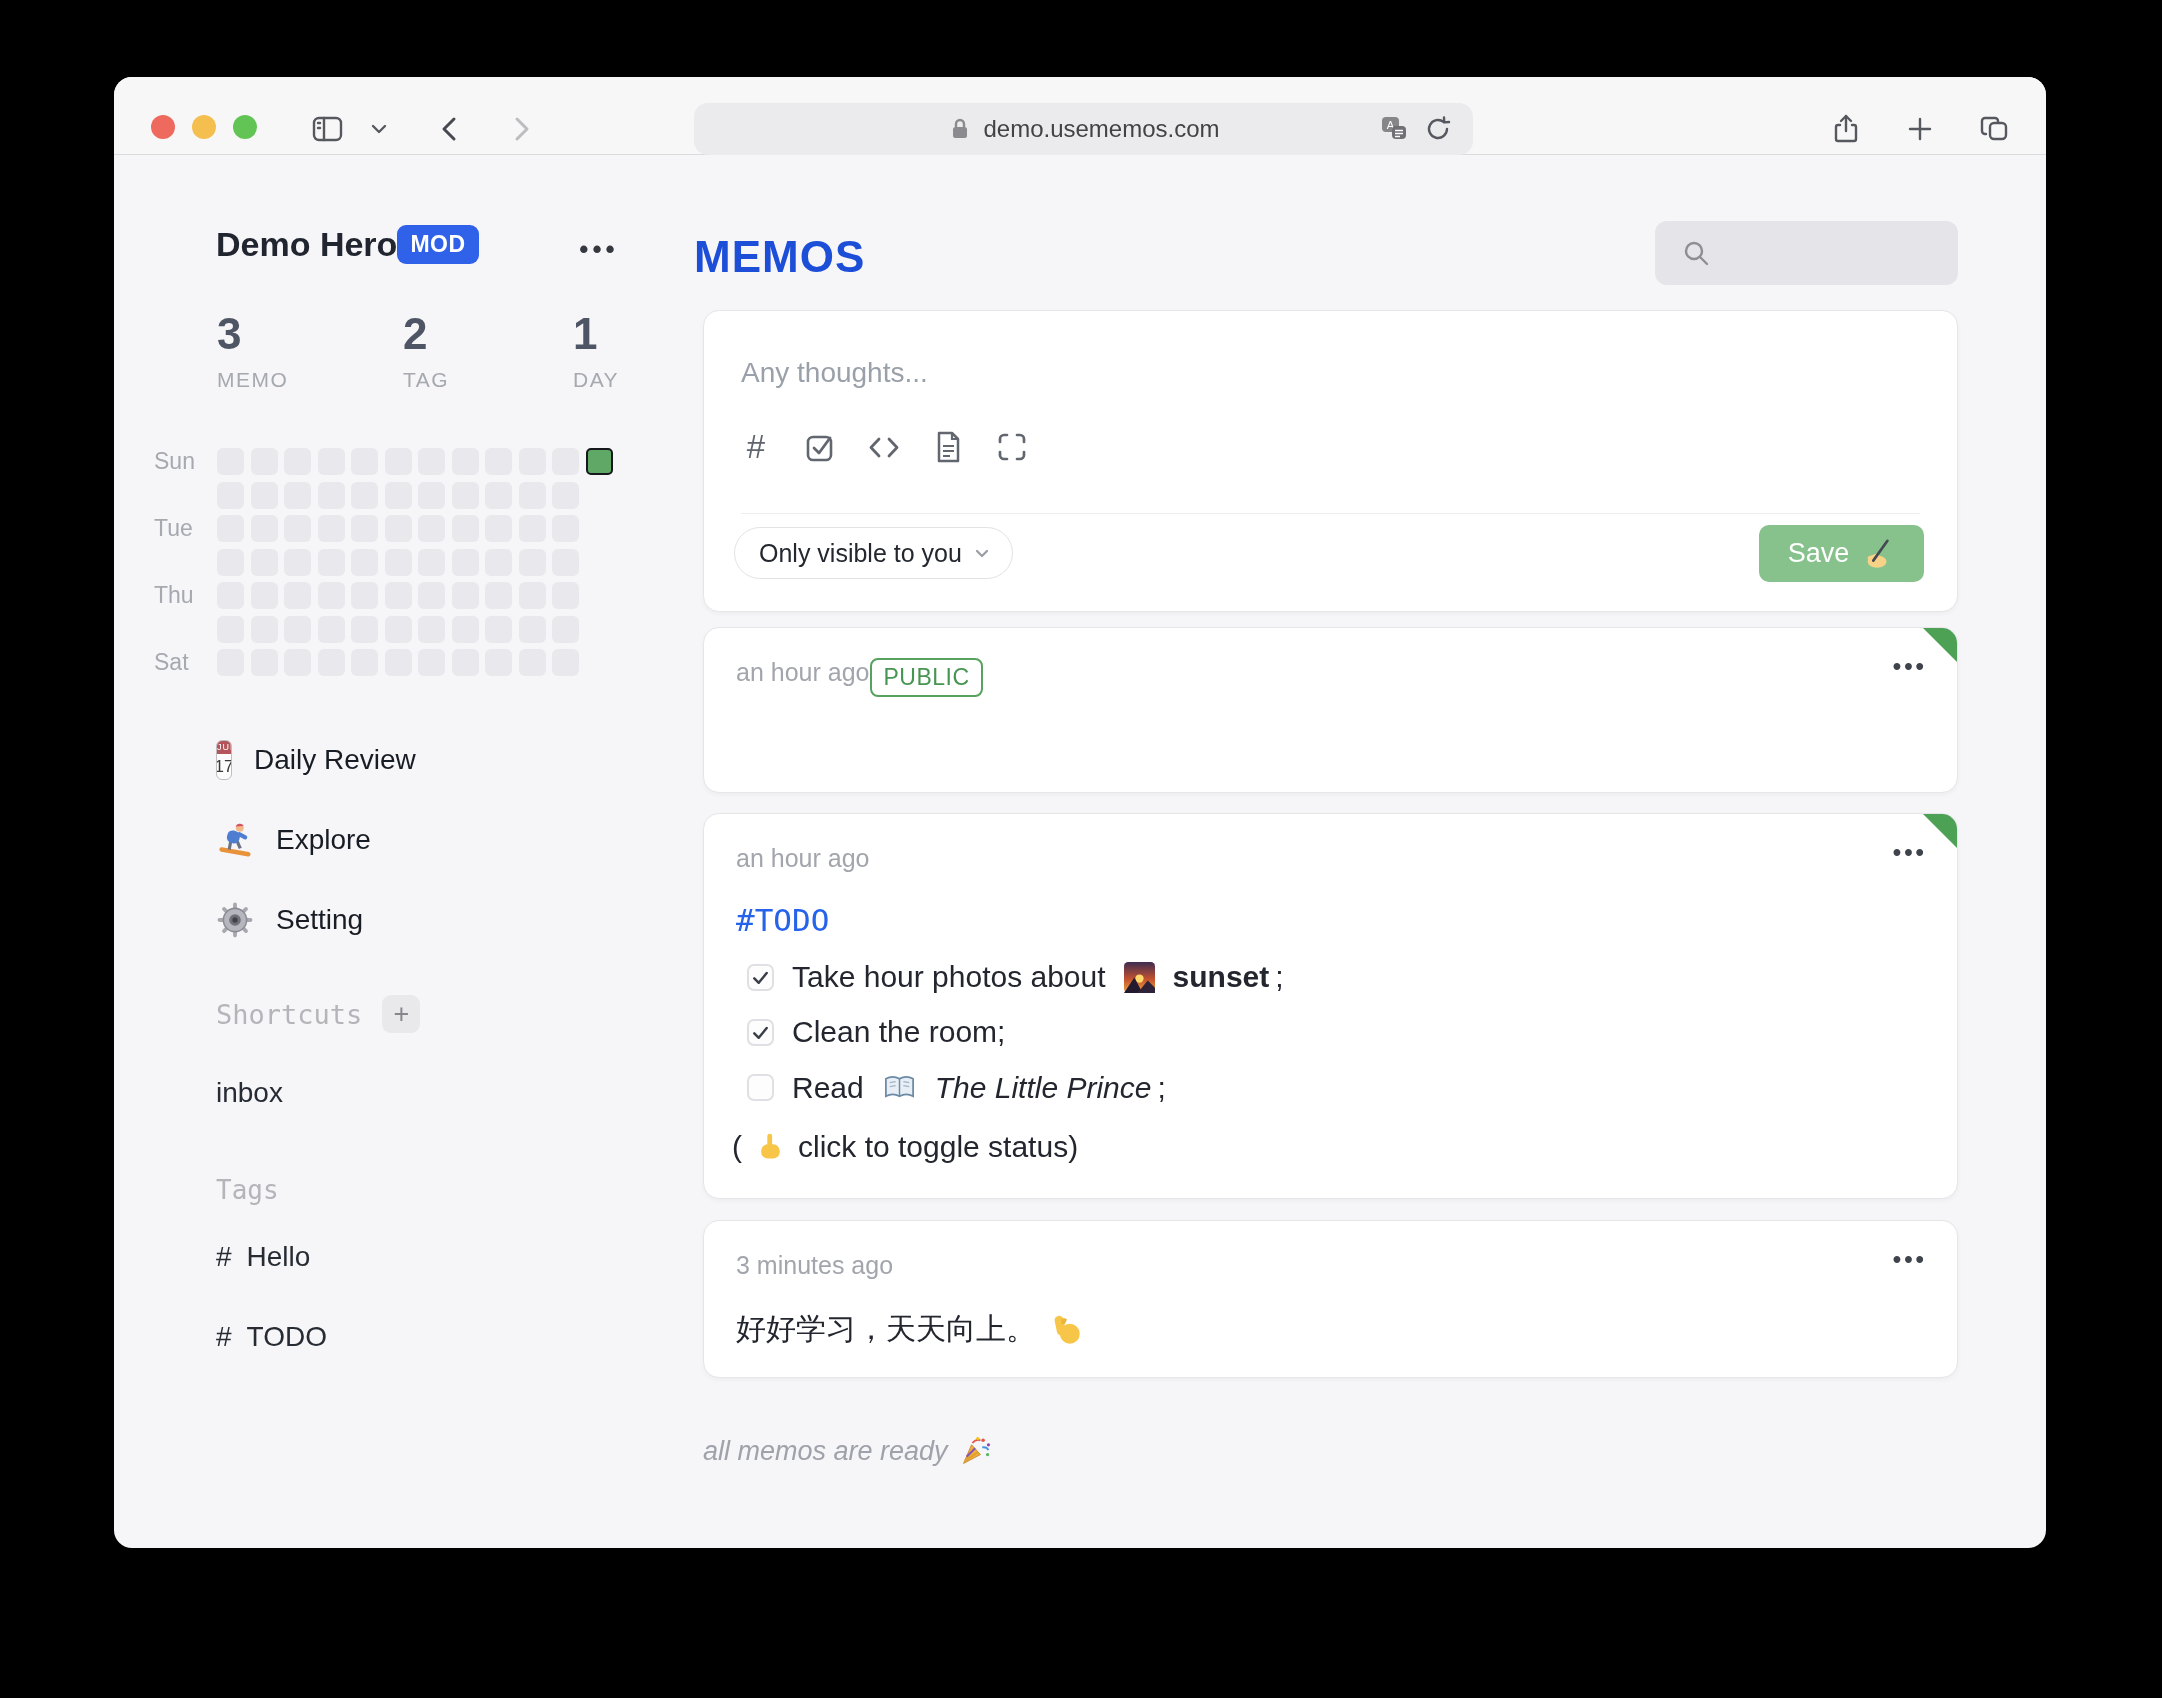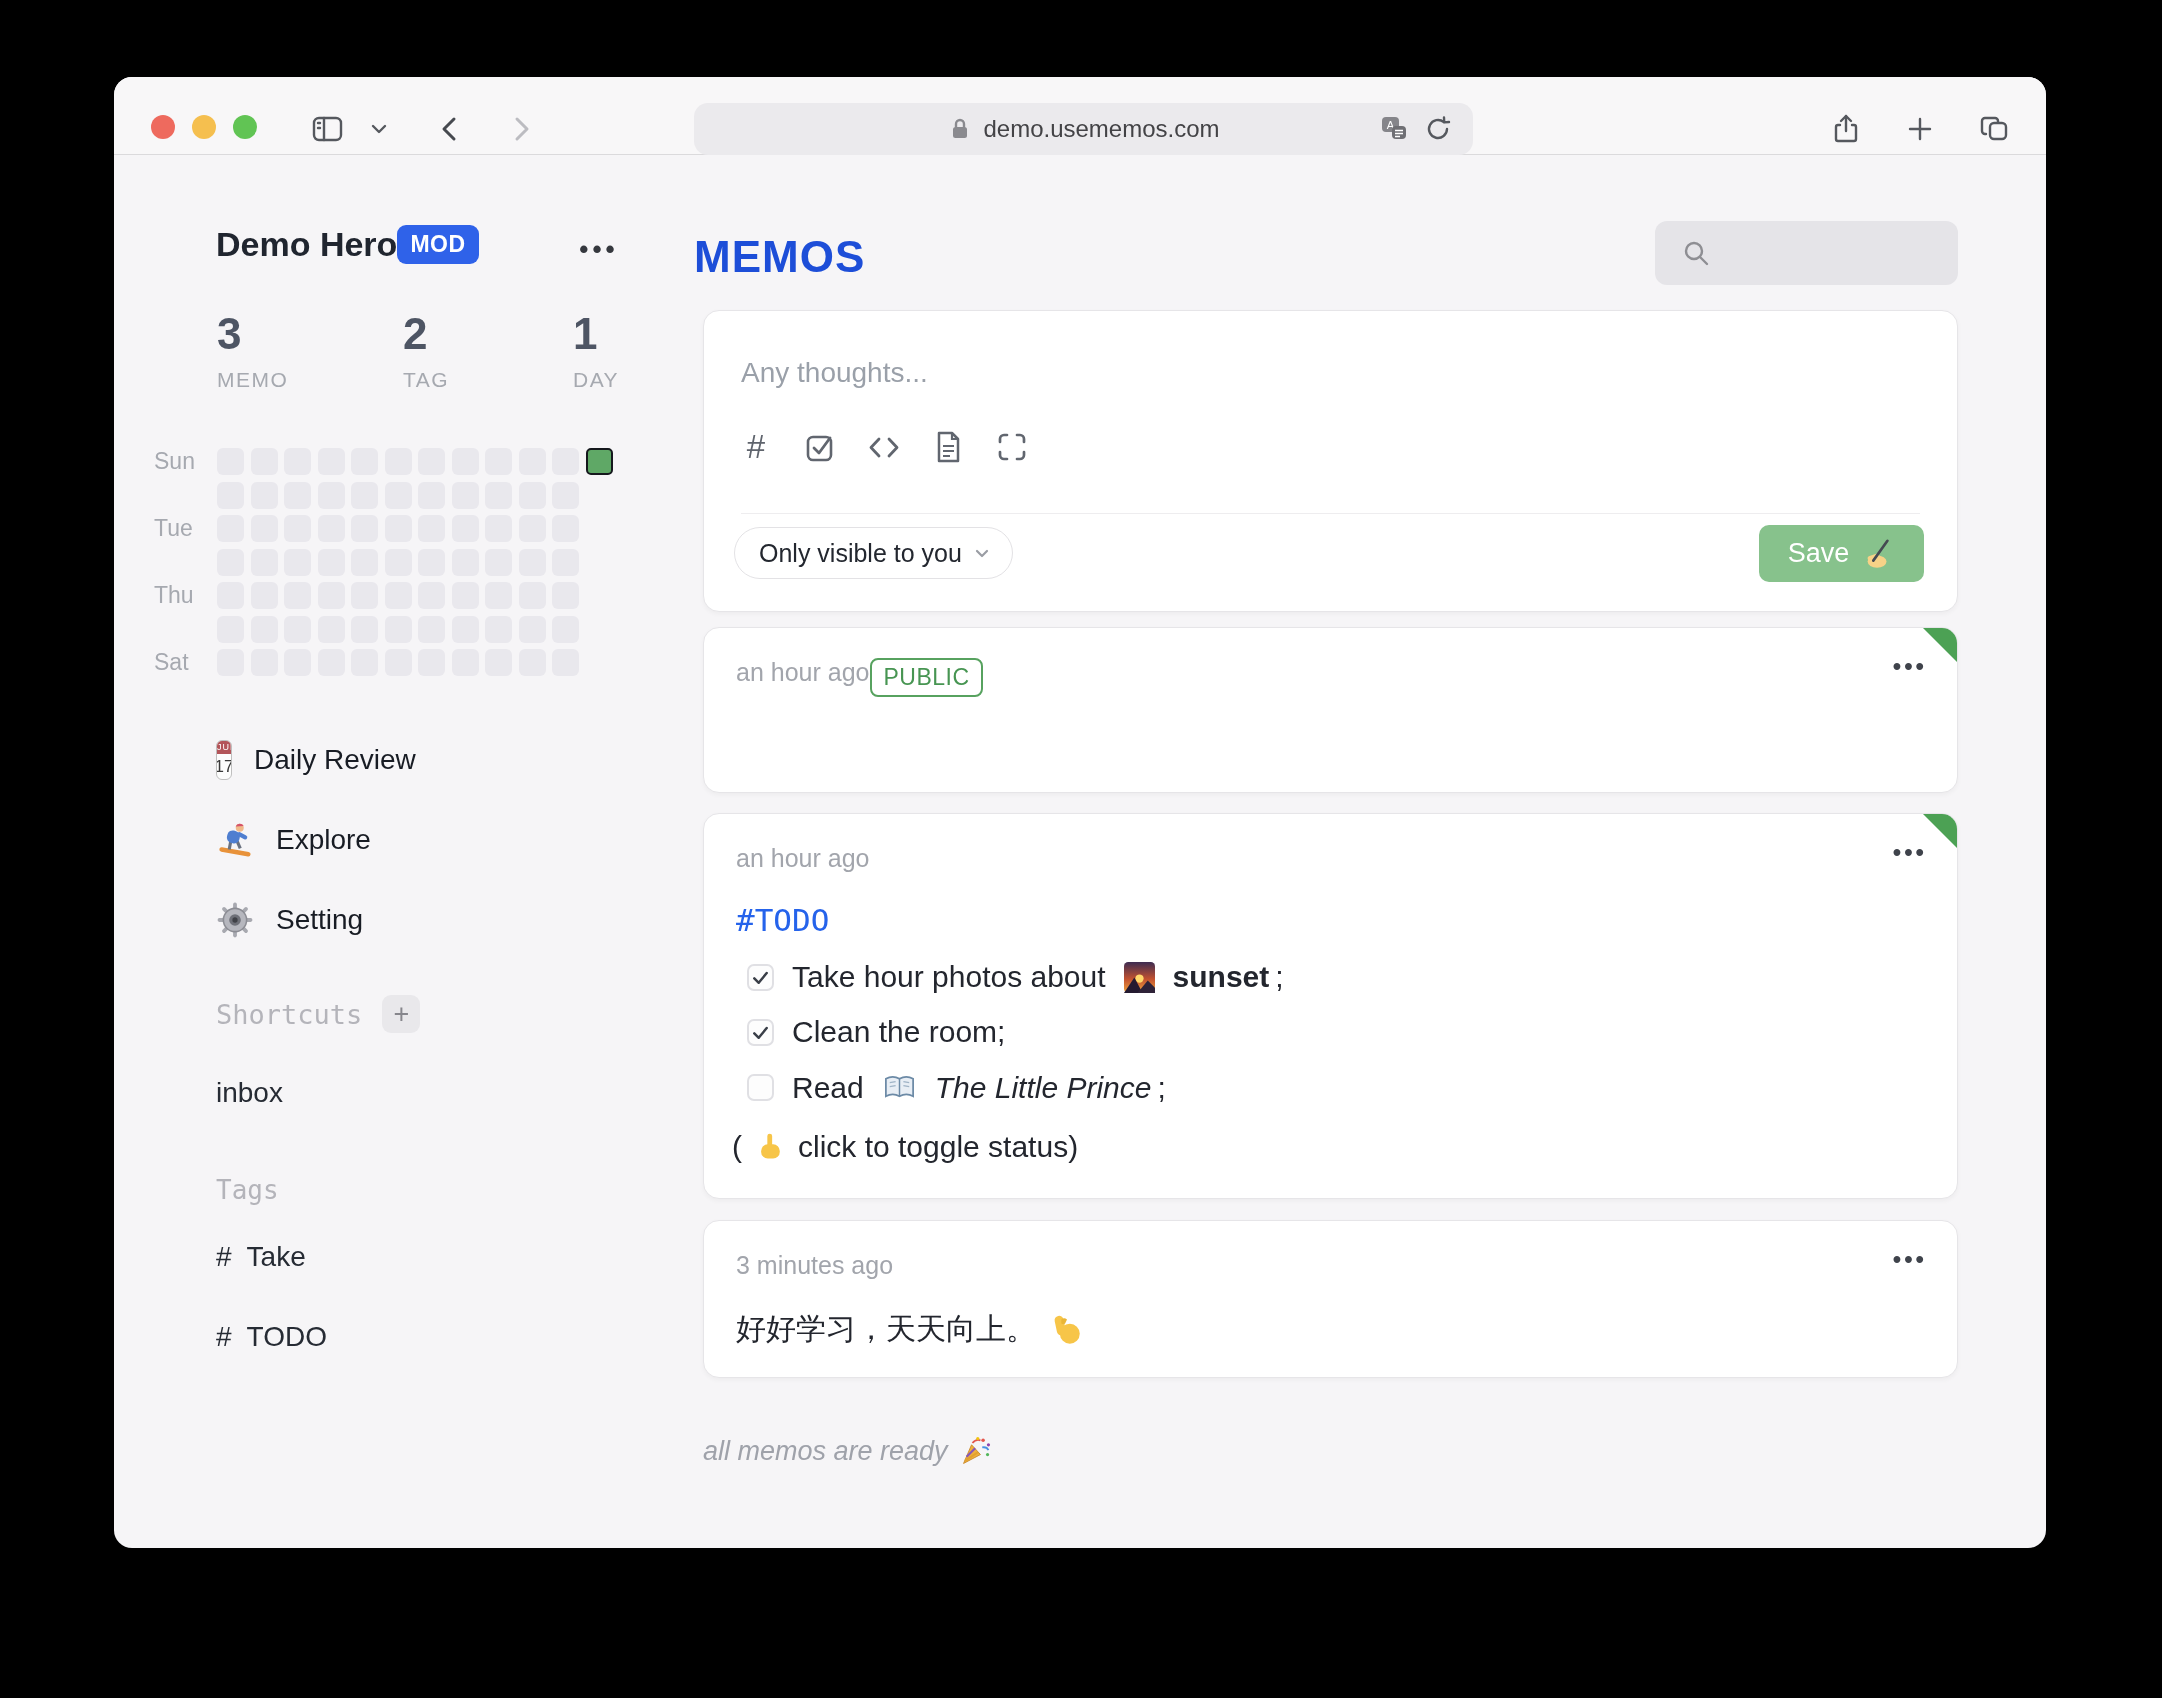--- a/index.html
+++ b/index.html
@@ -225,21 +225,21 @@
 
   <div class="shortcuts-row">
     <span class="mono-label">Shortcuts</span>
     <button class="add-btn">+</button>
   </div>
   <div class="side-link" style="top:1000px;">inbox</div>
 
   <div class="mono-label" style="position:absolute;left:102px;top:1098px;font-size:26px;">Tags</div>
   <div class="tag-item" style="top:1164px;">
     <span>#</span>
-    <span>Take</span>
+    <span>Hello</span>
   </div>
   <div class="tag-item" style="top:1244px;">
     <span>#</span>
     <span>TODO</span>
   </div>
 
   <div class="page-title">MEMOS</div>
   <div class="search-box">
     <span>
       <svg width="30" height="30" viewBox="0 0 30 30">

